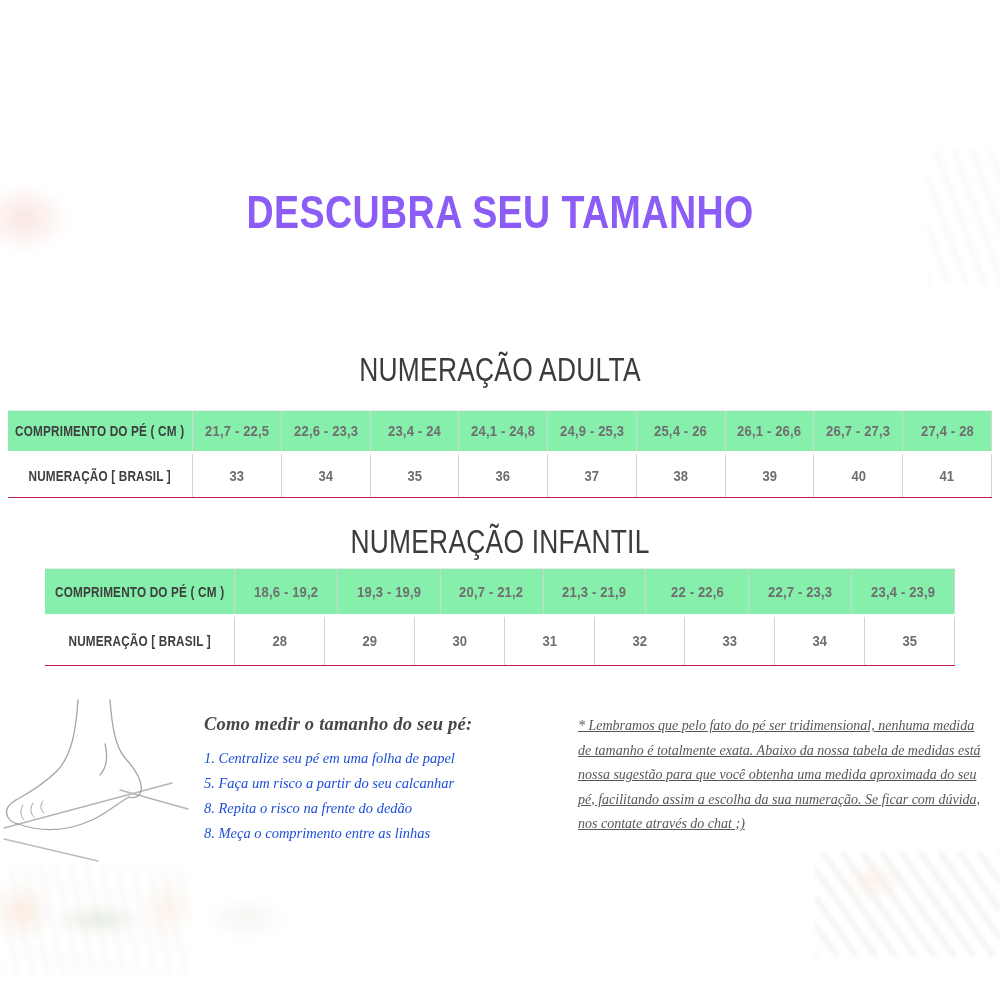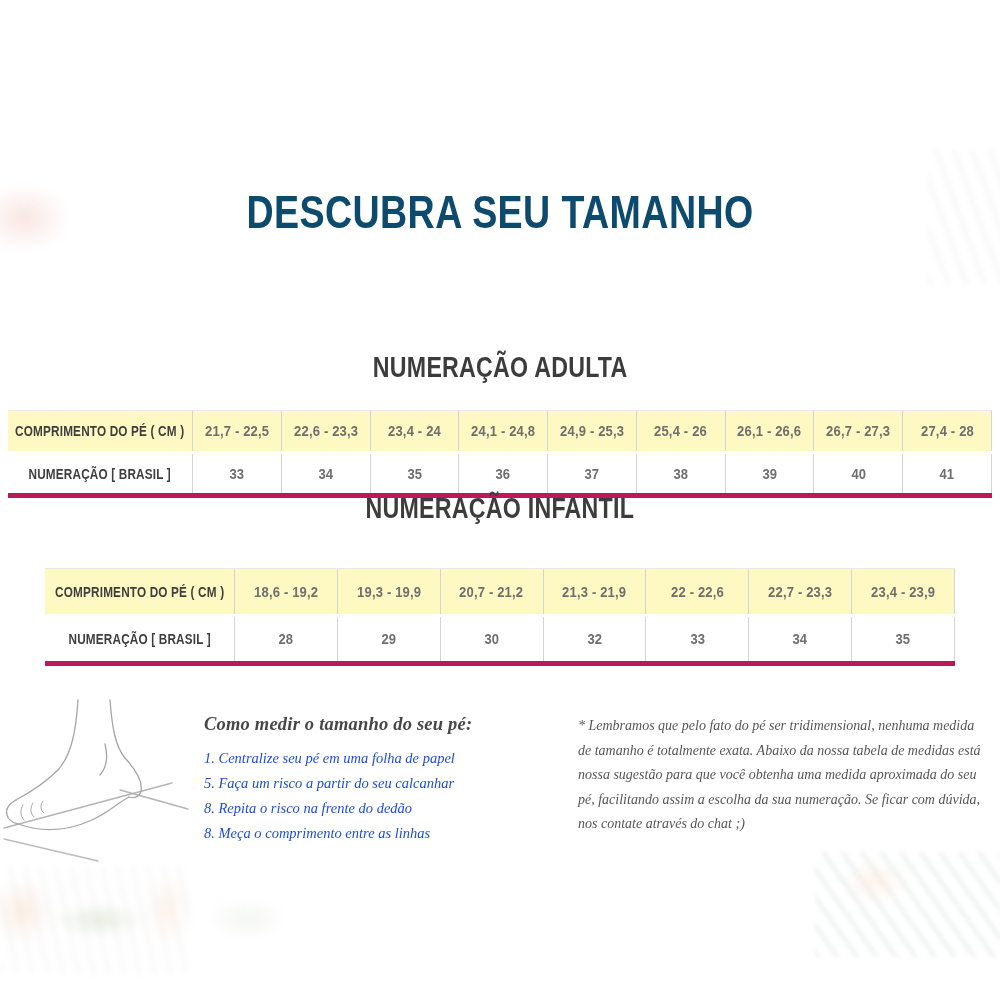--- a/index.html
+++ b/index.html
@@ -47,37 +47,37 @@
     filter: blur(2px); opacity: .85;
   }
 
   
   .cx  { display: inline-block; transform: scaleX(0.80); white-space: nowrap; }
   .cx2 { display: inline-block; transform: scaleX(0.84); white-space: nowrap; }
 
   .title {
     position: absolute; top: 184px; left: 0; width: 1000px;
     text-align: center; font-size: 47px; font-weight: bold;
-    color: #0c4a6e; letter-spacing: 0.5px;
+    color: #8b5cf6; letter-spacing: 0.5px;
   }
   .sec {
     position: absolute; left: 0; width: 1000px; text-align: center;
-    font-size: 29px; font-weight: bold; color: #3c3c3c; letter-spacing: 0.3px;
+    font-size: 33px; font-weight: normal; color: #3c3c3c; letter-spacing: 0.3px;
   }
   .sec-adult { top: 351px; }
-  .sec-kids  { top: 492px; }
+  .sec-kids  { top: 523px; }
 
   .sizetable { position: absolute; display: flex; flex-direction: column; }
   .adult-table { top: 410px; left: 8px;  width: 984px; }
   .kids-table  { top: 568px; left: 45px; width: 910px; }
   .trow { display: flex; width: 100%; }
   .adult-table .trow { height: 44px; }
   .kids-table  .trow { height: 49px; }
-  .trow.hdr { background: #fef9c3; border-top: 1px solid #e8e8e8; border-bottom: 3px solid #ffffff; }
-  .trow.bdy { background: #ffffff; border-bottom: 5px solid #be185d; }
+  .trow.hdr { background: #86efac; border-top: 1px solid #e8e8e8; border-bottom: 3px solid #ffffff; }
+  .trow.bdy { background: #ffffff; border-bottom: 1px solid #be185d; }
   .cell {
     flex: 1 1 0; display: flex; align-items: center; justify-content: center;
     border-right: 1px solid #d4d4d4; overflow: hidden;
   }
   .adult-table .cell.lblcell { flex: 0 0 185px; }
   .kids-table  .cell.lblcell { flex: 0 0 190px; }
   .lbl { font-size: 14px; font-weight: bold; color: #3e3e3e; letter-spacing: 0.2px; }
   .val { font-size: 15.5px; font-weight: bold; color: #6f6f6f; letter-spacing: 0.2px; }
 
   .foot-illo { position: absolute; left: 2px; top: 698px; }
@@ -88,21 +88,21 @@
     font-size: 18.5px; color: #474747; margin-bottom: 11px; letter-spacing: 0.2px;
   }
   .step {
     font-family: "Liberation Serif", serif; font-style: italic;
     font-size: 14.5px; line-height: 25px; color: #1d4ed8;
   }
 
   .note {
     position: absolute; left: 578px; top: 714px; width: 412px;
     font-family: "Liberation Serif", serif; font-style: italic;
-    font-size: 14px; line-height: 24.5px; color: #565656;
+    font-size: 14px; line-height: 24.5px; color: #565656; text-decoration: underline;
   }
 </style>
 </head>
 <body>
 
 <div class="canvas">
 
   <div class="wm wm-left-mid"></div>
   <div class="wm wm-right-title"></div>
   <div class="wm wm-bottom-left"></div>
@@ -220,20 +220,23 @@
         <span class="lbl cx2">NUMERAÇÃO [ BRASIL ]</span>
       </div>
       <div class="cell">
           <span class="val cx2">28</span>
         </div>
       <div class="cell">
           <span class="val cx2">29</span>
         </div>
       <div class="cell">
           <span class="val cx2">30</span>
+        </div>
+      <div class="cell">
+          <span class="val cx2">31</span>
         </div>
       <div class="cell">
           <span class="val cx2">32</span>
         </div>
       <div class="cell">
           <span class="val cx2">33</span>
         </div>
       <div class="cell">
           <span class="val cx2">34</span>
         </div>

